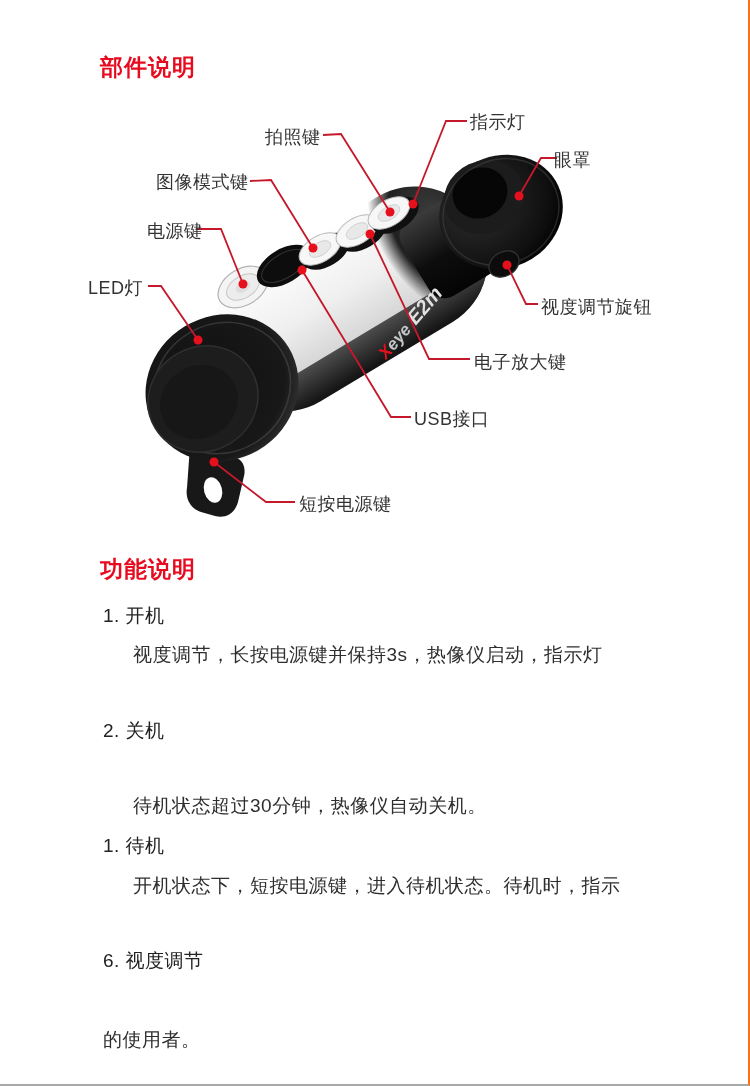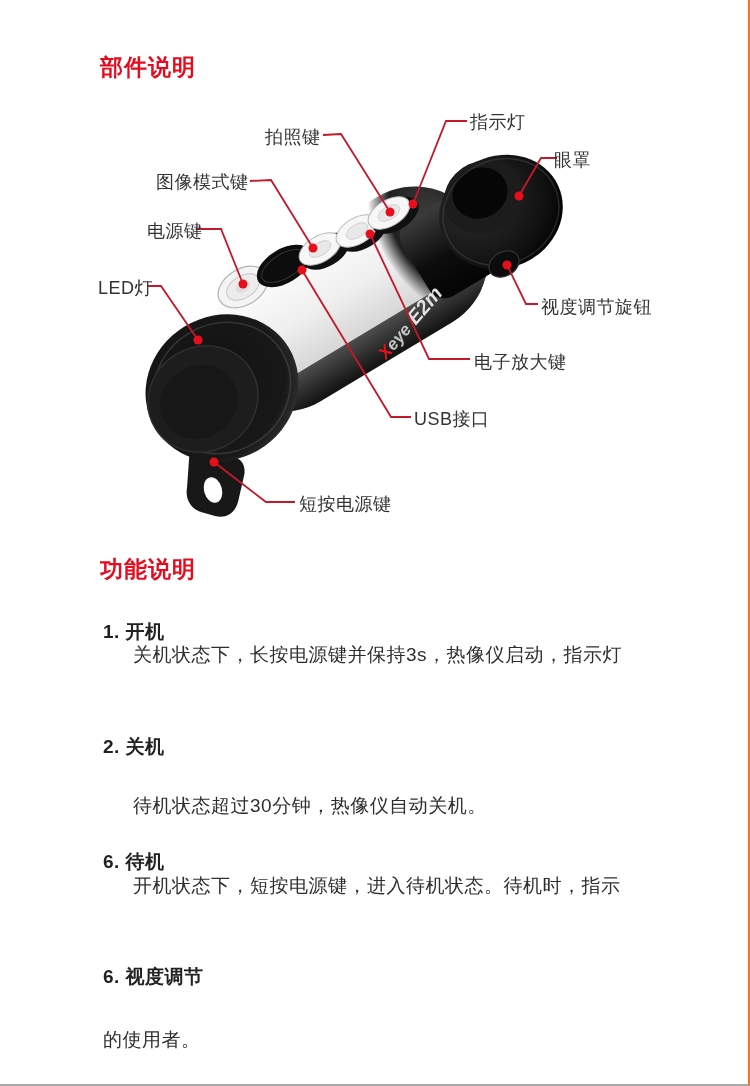--- a/index.html
+++ b/index.html
@@ -14,22 +14,22 @@
   .red-heading{
     position:absolute;margin:0;
     font-size:23px;font-weight:700;color:#e60b1e;letter-spacing:1px;
   }
   .part-label{
     position:absolute;font-size:18px;color:#333333;white-space:nowrap;
     letter-spacing:0.5px;
   }
   .diagram-svg{position:absolute;left:0;top:0;}
   .ftitle{
-    position:absolute;font-size:19px;font-weight:700;color:#222222;
-    white-space:nowrap;letter-spacing:0.5px;margin-top:16px;
+    position:absolute;font-size:19px;font-weight:400;color:#222222;
+    white-space:nowrap;letter-spacing:0.5px;
   }
   .fline{
     position:absolute;font-size:19px;color:#2e2e2e;white-space:nowrap;
     letter-spacing:0.5px;
   }
 </style>
 </head>
 <body>
 
 <div class="page">
@@ -158,33 +158,33 @@
       <circle cx="302" cy="270" r="4.5"></circle>
       <circle cx="214" cy="462" r="4.5"></circle>
     </g>
   </svg>
 
   <div class="part-label" style="left:265px;top:125px">拍照键</div>
   <div class="part-label" style="left:470px;top:110px">指示灯</div>
   <div class="part-label" style="left:554px;top:148px">眼罩</div>
   <div class="part-label" style="left:156px;top:170px">图像模式键</div>
   <div class="part-label" style="left:147px;top:219px">电源键</div>
-  <div class="part-label" style="left:98px;top:276px">LED灯</div>
+  <div class="part-label" style="left:88px;top:276px">LED灯</div>
   <div class="part-label" style="left:541px;top:295px">视度调节旋钮</div>
   <div class="part-label" style="left:474px;top:350px">电子放大键</div>
   <div class="part-label" style="left:414px;top:407px">USB接口</div>
   <div class="part-label" style="left:299px;top:492px">短按电源键</div>
 
   <h2 class="red-heading" style="left:100px;top:554px">功能说明</h2>
 
   <div class="ftitle" style="left:103px;top:603px">1. 开机</div>
-  <div class="fline" style="left:133px;top:642px">关机状态下，长按电源键并保持3s，热像仪启动，指示灯</div>
+  <div class="fline" style="left:133px;top:642px">视度调节，长按电源键并保持3s，热像仪启动，指示灯</div>
 
   <div class="ftitle" style="left:103px;top:718px">2. 关机</div>
   <div class="fline" style="left:133px;top:793px">待机状态超过30分钟，热像仪自动关机。</div>
 
-  <div class="ftitle" style="left:103px;top:833px">6. 待机</div>
+  <div class="ftitle" style="left:103px;top:833px">1. 待机</div>
   <div class="fline" style="left:133px;top:873px">开机状态下，短按电源键，进入待机状态。待机时，指示</div>
 
   <div class="ftitle" style="left:103px;top:948px">6. 视度调节</div>
   <div class="fline" style="left:103px;top:1027px">的使用者。</div>
 
 </div>
 
 </body></html>

